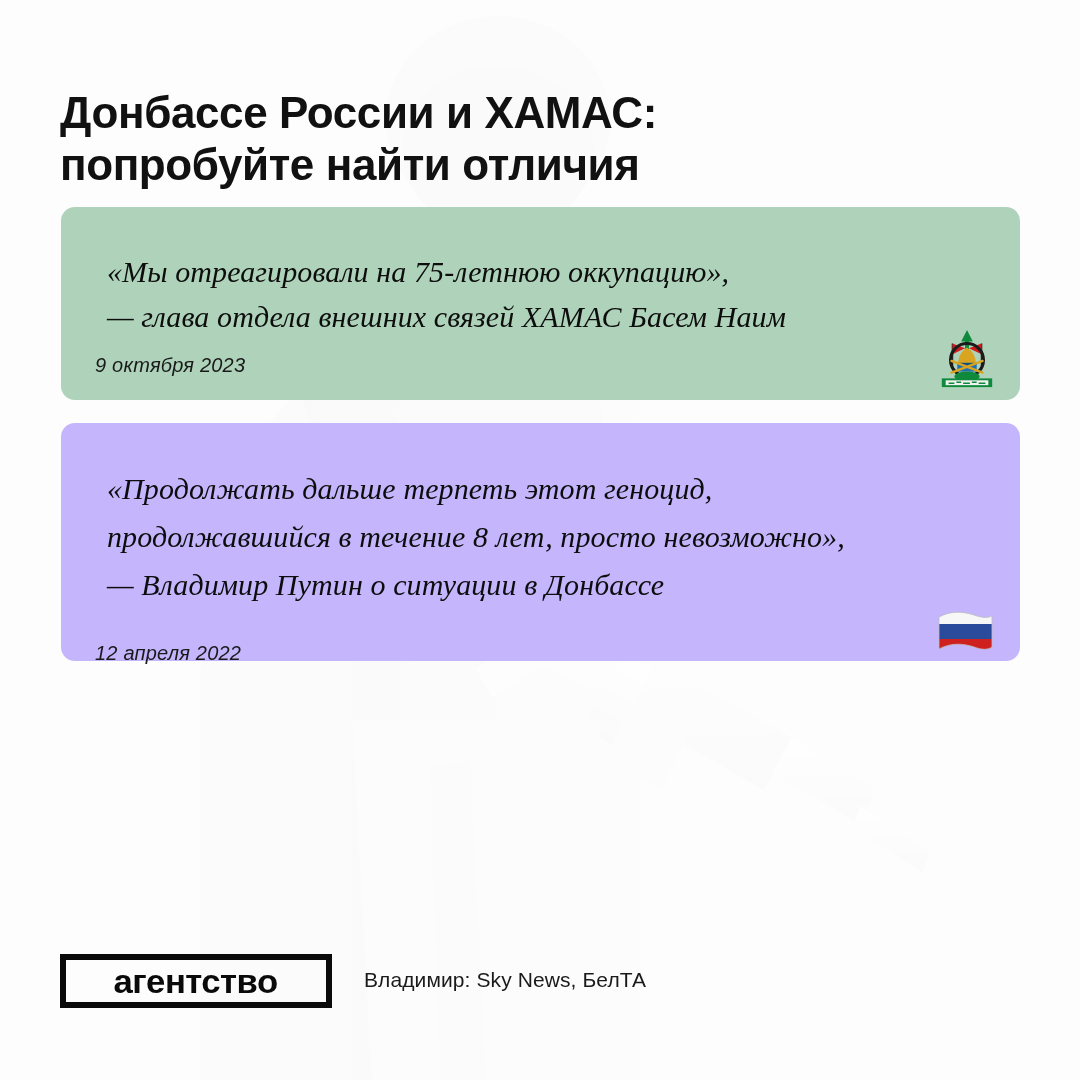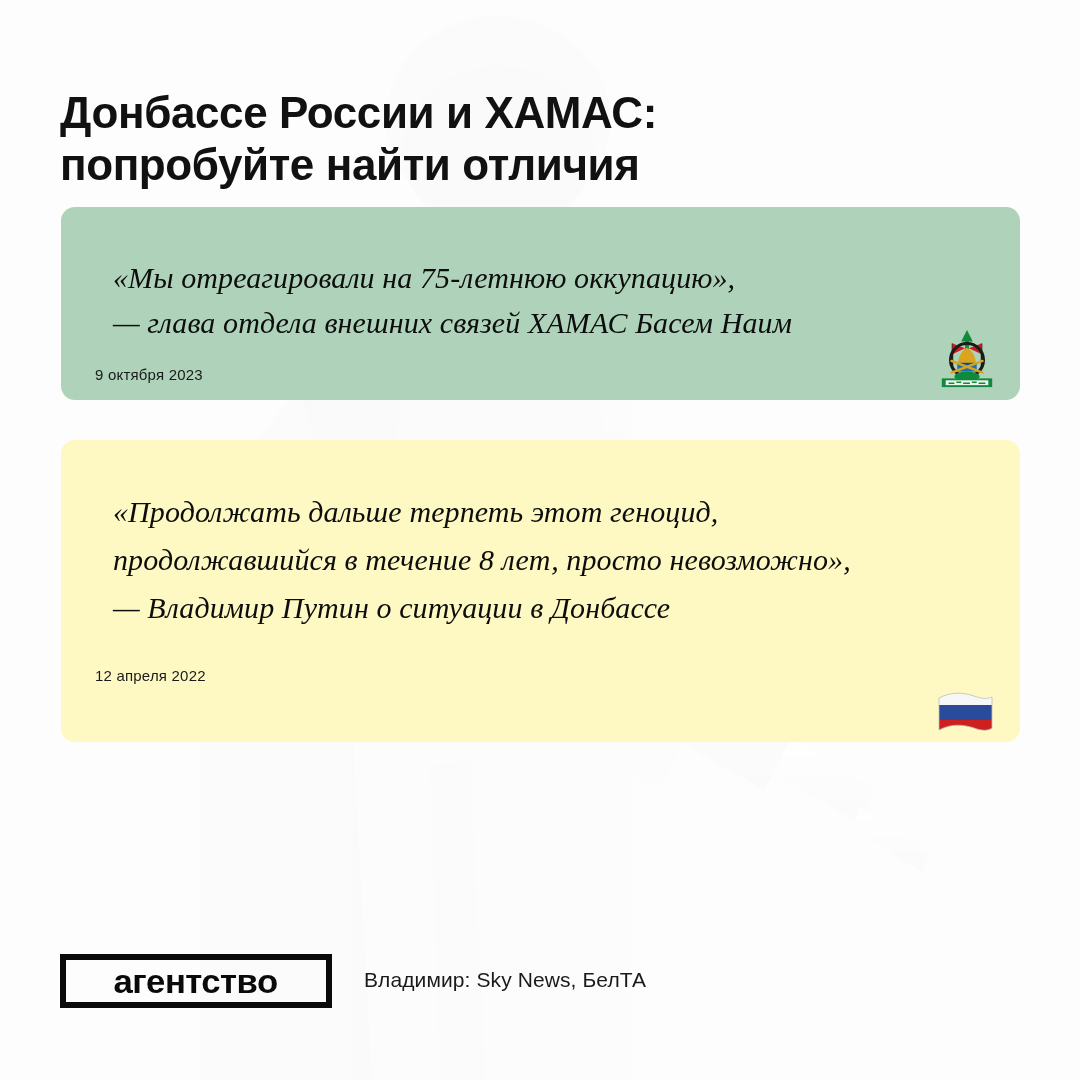--- a/index.html
+++ b/index.html
@@ -64,46 +64,47 @@
     z-index: 5;
     box-sizing: border-box;
     padding: 30px 34px 22px 34px;
   }
   .card-green {
     top: 207px;
     height: 193px;
     background: #aed3ba;
   }
   .card-pink {
-    top: 440px;
-    height: 302px;
-    background: #fef9c3;
+    top: 423px;
+    height: 238px;
+    background: #c4b5fd;
   }
 
   .quote-text {
     font-family: "Liberation Serif", "DejaVu Serif", serif;
     font-style: italic;
     font-size: 30px;
     line-height: 45px;
     color: #0d0d0d;
     white-space: pre-line;
-    margin: 18px;
+    margin: 12px;
     letter-spacing: 0.1px;
   }
   .card-pink .quote-text {
     line-height: 48px;
   }
 
   .quote-date {
     font-family: "Liberation Sans", sans-serif;
-    font-size: 15px;
+    font-size: 20px;
     line-height: 24px;
     color: #1a1a1a;
     margin-top: 14px;
     letter-spacing: 0.2px;
+    font-style: italic;
   }
   .card-pink .quote-date {
     margin-top: 32px;
   }
 
   
   .badge {
     position: absolute;
     right: 22px;
     bottom: 10px;

